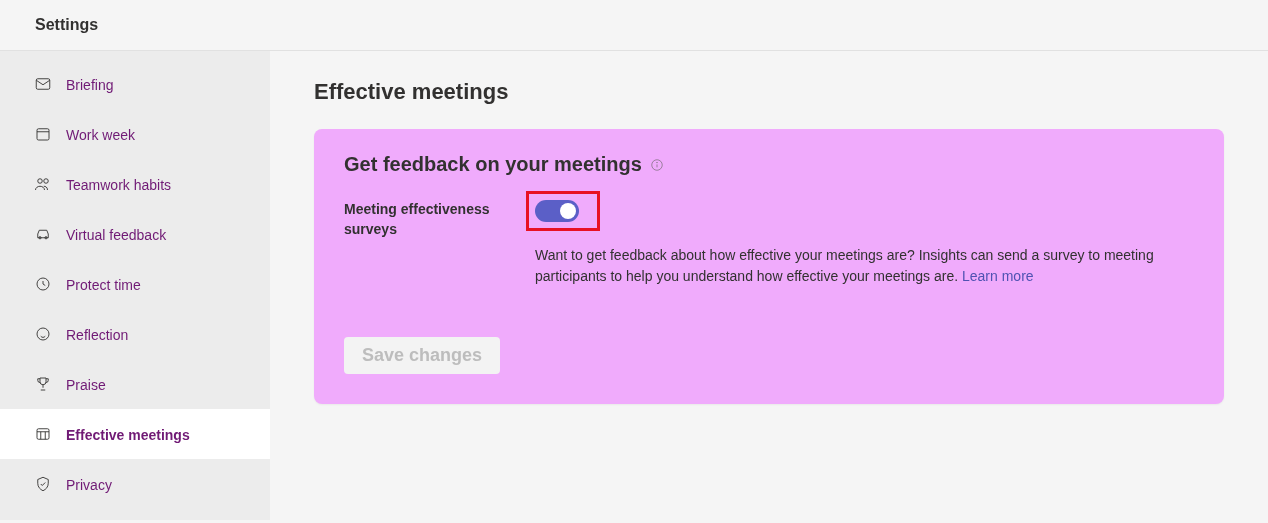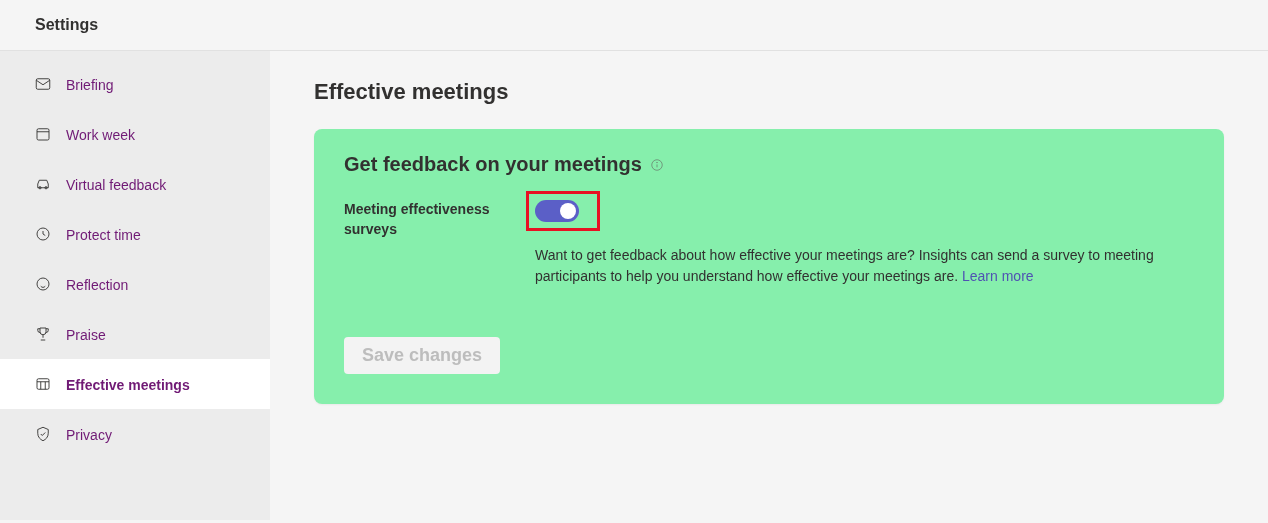--- a/index.html
+++ b/index.html
@@ -68,21 +68,21 @@
       padding: 28px 44px;
       overflow: auto;
     }
     .page-title {
       font-size: 22px;
       font-weight: 600;
       color: #323130;
       margin-bottom: 24px;
     }
     .card {
-      background: #86efac;
+      background: #f0abfc;
       border-radius: 8px;
       padding: 24px 30px 30px 30px;
       box-shadow: 0 1px 2px rgba(0,0,0,0.05);
     }
     .card-title-row {
       display: flex;
       align-items: center;
       gap: 8px;
       margin-bottom: 24px;
     }
@@ -192,20 +192,31 @@
     <div class="sidebar-item">
       <span class="sidebar-icon">
         <svg viewBox="0 0 24 24">
             <rect x="4" y="5" width="16" height="15" rx="2"></rect>
             <line x1="4" y1="9" x2="20" y2="9"></line>
           </svg>
       </span>
       <span class="sidebar-label">Work week</span>
     </div>
 
+    <div class="sidebar-item">
+      <span class="sidebar-icon">
+        <svg viewBox="0 0 24 24">
+            <circle cx="8" cy="8" r="3"></circle>
+            <circle cx="16" cy="8" r="3"></circle>
+            <path d="M2 20c0-3 3-5 6-5s6 2 6 5"></path>
+            <path d="M13 15c2 0 5 1 5 5"></path>
+          </svg>
+      </span>
+      <span class="sidebar-label">Teamwork habits</span>
+    </div>
 
     <div class="sidebar-item">
       <span class="sidebar-icon">
         <svg viewBox="0 0 24 24">
             <path d="M5 12l2-5h10l2 5v5H5z"></path>
             <circle cx="8" cy="17" r="1.5"></circle>
             <circle cx="16" cy="17" r="1.5"></circle>
           </svg>
       </span>
       <span class="sidebar-label">Virtual feedback</span>

